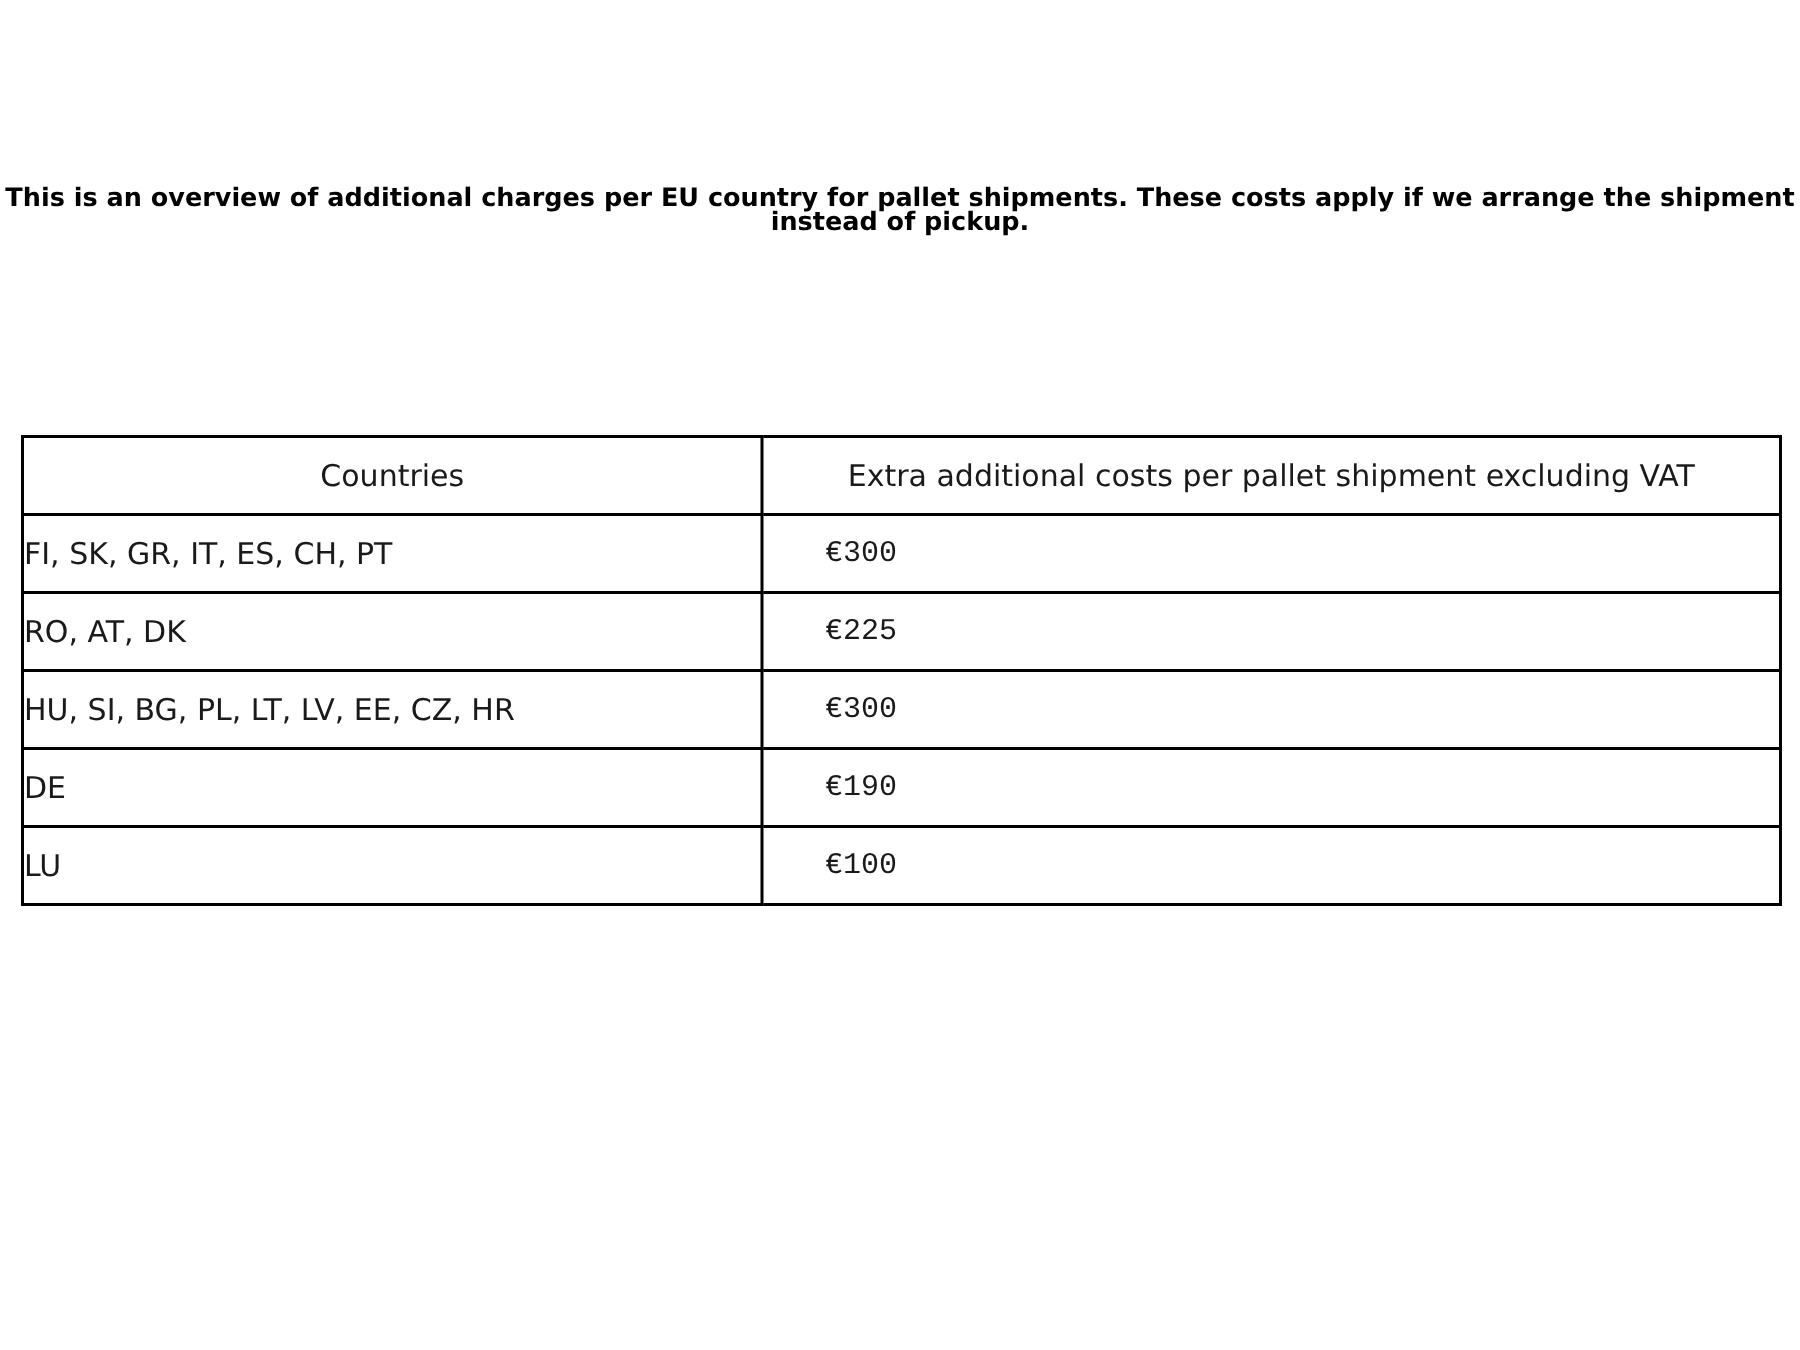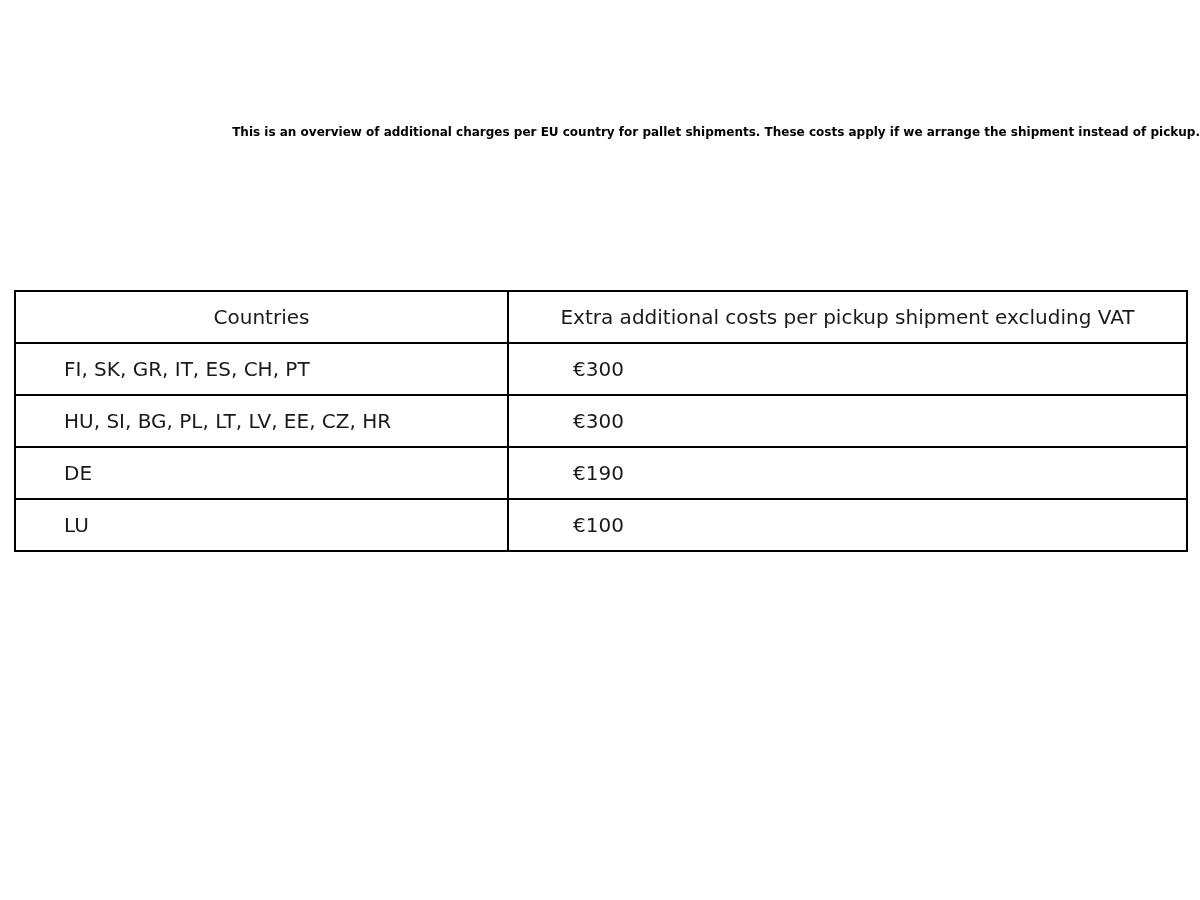--- a/index.html
+++ b/index.html
@@ -14,22 +14,22 @@
     background: var(--bg-color);
     font-family: "DejaVu Sans", "Liberation Sans", sans-serif;
     overflow: hidden;
     position: relative;
   }
   .intro {
     position: absolute;
     top: 124px;
     left: 0;
     width: 1200px;
-    text-align: right;
-    font-size: 12px;
+    text-align: center;
+    font-size: 17px;
     font-weight: bold;
     color: #000000;
     line-height: 16px;
   }
   table.charges {
     position: absolute;
     left: 14px;
     top: 290px;
     width: 1172px;
     border-collapse: collapse;
@@ -47,47 +47,51 @@
     font-weight: normal;
     white-space: nowrap;
     overflow: hidden;
   }
   table.charges th {
     text-align: center;
     padding: 0 4px;
   }
   table.charges td.cell-countries {
     text-align: left;
-    padding-left: 48px;
   }
   table.charges td.cell-cost {
     text-align: left;
-    padding-left: 64px;
+    padding-left: 41px;
+    font-family: Liberation Mono, monospace;
   }
 </style>
 </head>
 <body>
 
 <div class="intro">This is an overview of additional charges per EU country for pallet shipments. These costs apply if we arrange the shipment instead of pickup.</div>
 
 <table class="charges">
   <colgroup>
     <col class="col-countries">
     <col class="col-cost">
   </colgroup>
   <thead>
     <tr>
       <th>Countries</th>
-      <th>Extra additional costs per pickup shipment excluding VAT</th>
+      <th>Extra additional costs per pallet shipment excluding VAT</th>
     </tr>
   </thead>
   <tbody>
     <tr>
       <td class="cell-countries">FI, SK, GR, IT, ES, CH, PT</td>
       <td class="cell-cost">€300</td>
+    </tr>
+    <tr>
+      <td class="cell-countries">RO, AT, DK</td>
+      <td class="cell-cost">€225</td>
     </tr>
     <tr>
       <td class="cell-countries">HU, SI, BG, PL, LT, LV, EE, CZ, HR</td>
       <td class="cell-cost">€300</td>
     </tr>
     <tr>
       <td class="cell-countries">DE</td>
       <td class="cell-cost">€190</td>
     </tr>
     <tr>

